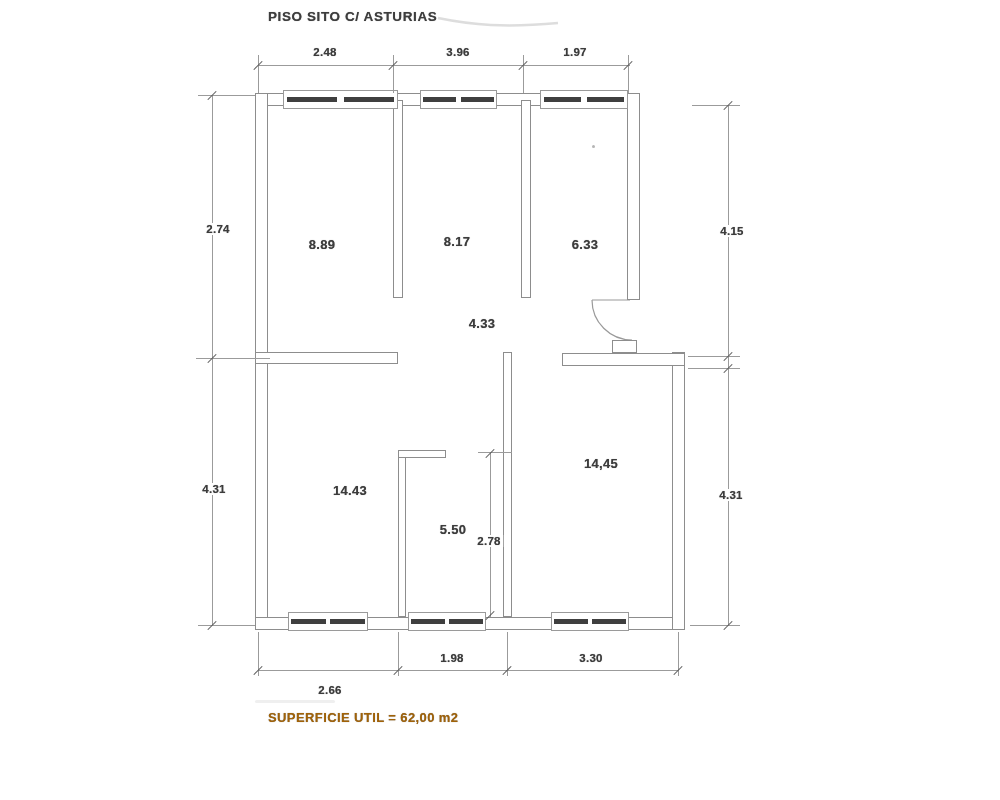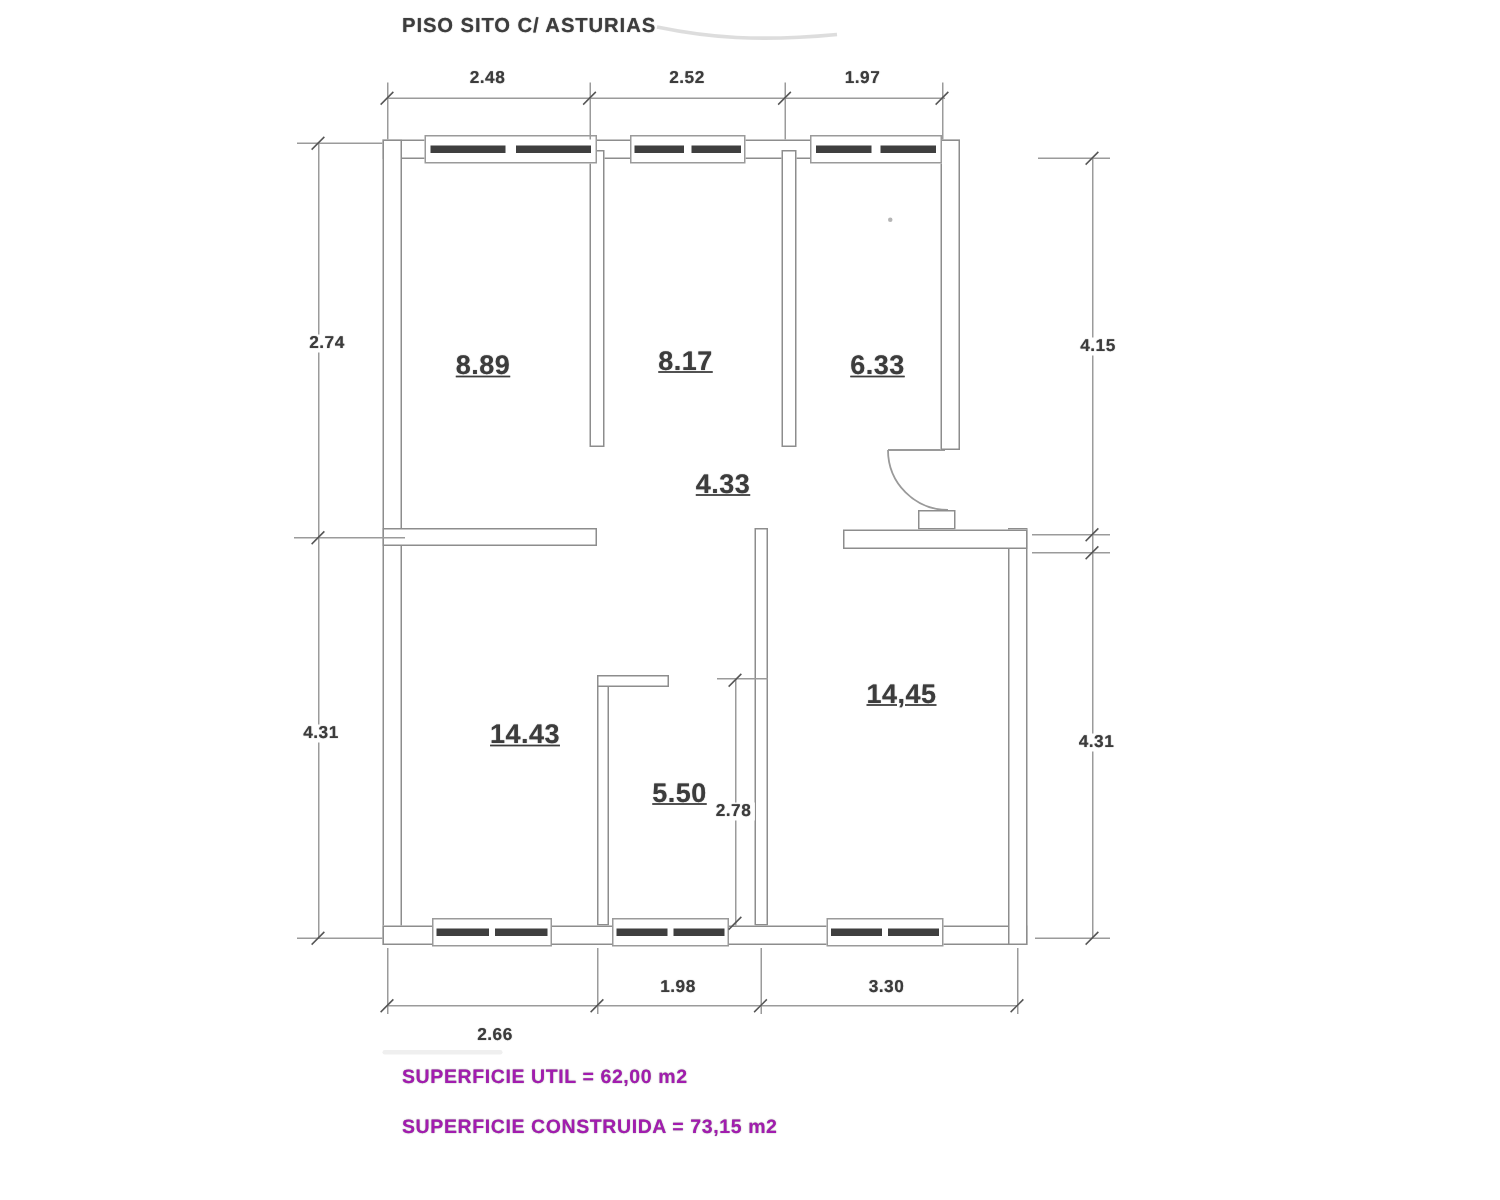--- a/index.html
+++ b/index.html
@@ -24,28 +24,28 @@
   .dl{position:absolute;background:#9b9b9b;}
   
   .tk{position:absolute;width:12px;height:1px;background:#555;transform:rotate(-45deg);transform-origin:center;}
   
   .lbl{
     position:absolute;transform:translate(-50%,-50%);
     font-size:11.5px;font-weight:bold;color:#3c3c3c;white-space:nowrap;
     background:#ffffff;padding:0 2px;letter-spacing:.3px;
     text-shadow:0 0 .7px rgba(70,70,70,.75);
   }
-  .lbl.room{font-size:18px;text-decoration:underline;}
+  .lbl.room{font-size:13px;}
   .title{
     position:absolute;left:268px;top:9px;font-size:13.5px;font-weight:bold;
     color:#3d3d3d;letter-spacing:.6px;white-space:nowrap;
     text-shadow:0 0 .7px rgba(70,70,70,.75);
   }
   .summary-line{
-    position:absolute;left:268px;font-size:13px;font-weight:bold;color:#a21caf;
+    position:absolute;left:268px;font-size:13px;font-weight:bold;color:#a16207;
     letter-spacing:.4px;white-space:nowrap;text-shadow:0 0 .8px rgba(70,70,70,.7);
   }
   .svg-overlay{position:absolute;left:0;top:0;width:1000px;height:800px;pointer-events:none;}
   .smudge{position:absolute;background:#e4e4e4;opacity:.6;border-radius:2px;}
   .dot{position:absolute;width:3px;height:3px;border-radius:50%;background:#b5b5b5;}
 </style>
 </head>
 <body>
 
 <div id="canvas">
@@ -140,35 +140,34 @@
   <div class="tk" style="left:206px;top:358px;"></div>
   <div class="tk" style="left:206px;top:625px;"></div>
   <div class="tk" style="left:722px;top:105px;"></div>
   <div class="tk" style="left:722px;top:356px;"></div>
   <div class="tk" style="left:722px;top:368px;"></div>
   <div class="tk" style="left:722px;top:625px;"></div>
   <div class="tk" style="left:484px;top:453px;"></div>
   <div class="tk" style="left:484px;top:615px;"></div>
 
   <span class="lbl" style="left:325px;top:52px;">2.48</span>
-  <span class="lbl" style="left:458px;top:52px;">2.52</span>
+  <span class="lbl" style="left:458px;top:52px;">3.96</span>
   <span class="lbl" style="left:575px;top:52px;">1.97</span>
   <span class="lbl" style="left:330px;top:690px;">2.66</span>
   <span class="lbl" style="left:452px;top:658px;">1.98</span>
   <span class="lbl" style="left:591px;top:658px;">3.30</span>
   <span class="lbl" style="left:218px;top:229px;">2.74</span>
   <span class="lbl" style="left:214px;top:489px;">4.31</span>
   <span class="lbl" style="left:732px;top:231px;">4.15</span>
   <span class="lbl" style="left:731px;top:495px;">4.31</span>
   <span class="lbl" style="left:489px;top:541px;">2.78</span>
 
   <span class="lbl room" style="left:322px;top:244px;">8.89</span>
   <span class="lbl room" style="left:457px;top:241px;">8.17</span>
   <span class="lbl room" style="left:585px;top:244px;">6.33</span>
   <span class="lbl room" style="left:482px;top:323px;">4.33</span>
   <span class="lbl room" style="left:350px;top:490px;">14.43</span>
   <span class="lbl room" style="left:453px;top:529px;">5.50</span>
   <span class="lbl room" style="left:601px;top:463px;">14,45</span>
 
   <div class="summary-line" style="top:710px;">SUPERFICIE UTIL = 62,00 m2</div>
-  <div class="summary-line" style="top:743px;">SUPERFICIE CONSTRUIDA = 73,15 m2</div>
 
 </div>
 
 </body></html>

